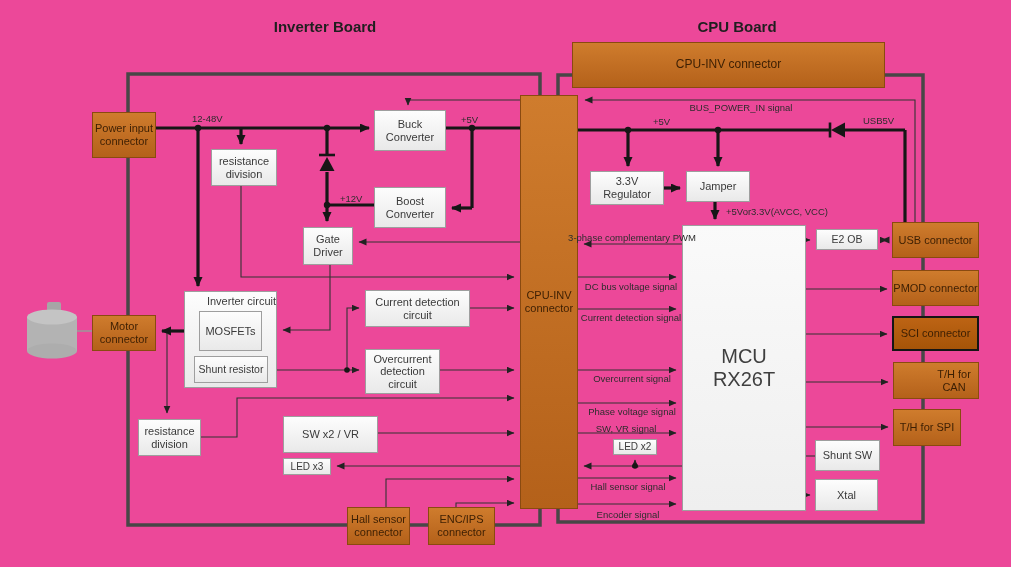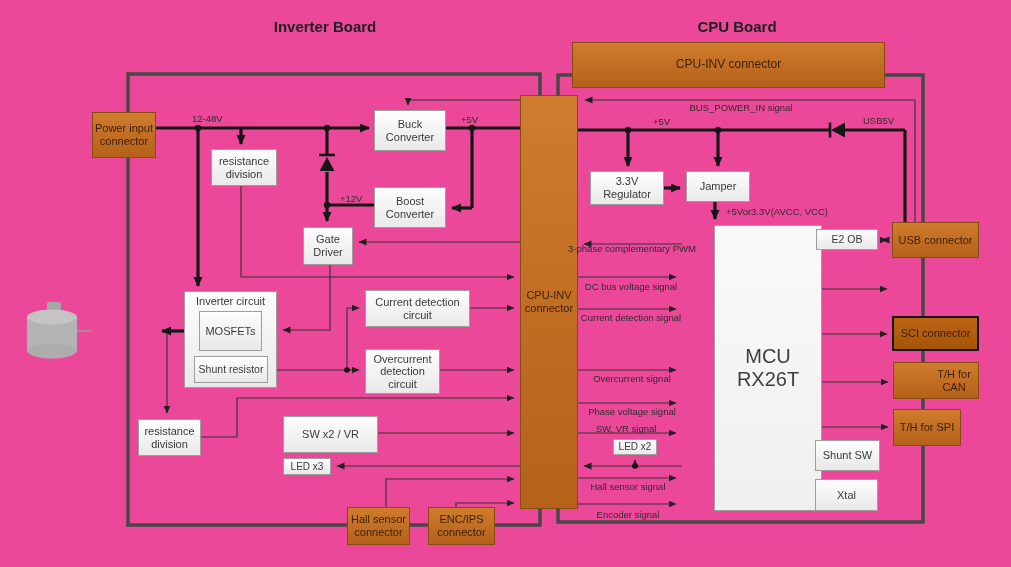--- a/index.html
+++ b/index.html
@@ -12,21 +12,21 @@
         color:#3c1f03;font-size:11px;}
   .obox.dark{background:linear-gradient(#bd6414,#a55408);border:2px solid #151515;}
   .wbox{background:linear-gradient(#fdfdfd,#e9e9e9);border:1px solid #9e9e9e;
         color:#3a3a3a;font-size:11px;}
   .wbox.big{font-size:20px;color:#3f3f3f;background:linear-gradient(#fafafa,#efefef);}
   .pre{white-space:pre-line;}
   .title{position:absolute;z-index:2;transform:translateX(-50%);font-size:15px;
          font-weight:bold;color:#1f1f1f;white-space:nowrap;}
   .lbl{position:absolute;z-index:2;font-size:9.5px;color:#2d2d2d;white-space:nowrap;}
   .lblc{transform:translateX(-50%);text-align:center;}
-  .inv-circ-title{position:absolute;top:3px;left:0;right:0;text-align:center;font-size:11px;}
+  .inv-circ-title{position:absolute;top:3px;left:0;right:0;text-align:right;font-size:11px;}
 </style>
 </head>
 <body>
 
 <div id="stage">
 
   <svg id="wires" width="1011" height="567" viewBox="0 0 1011 567">
     <defs>
       <marker id="ah" markerWidth="9" markerHeight="8" refX="7.5" refY="3.5" orient="auto" markerUnits="userSpaceOnUse">
         <path d="M0,0 L8,3.5 L0,7 Z" fill="#222"></path>
@@ -127,25 +127,27 @@
       <circle cx="167" cy="331" r="2.2"></circle>
         <circle cx="347" cy="370" r="2.8"></circle>
       <circle cx="635" cy="466" r="2.8"></circle>
     </g>
   </svg>
 
   <div class="title" style="left:325px;top:18px;">Inverter Board</div>
   <div class="title" style="left:737px;top:18px;">CPU Board</div>
 
   <div class="box obox" style="left:92px;top:112px;width:64px;height:46px;">Power input connector</div>
+  <div class="box obox" style="left:92px;top:315px;width:64px;height:36px;">Motor connector</div>
   <div class="box obox" style="left:520px;top:95px;width:58px;height:414px;">CPU-INV connector</div>
   <div class="box obox" style="left:572px;top:42px;width:313px;height:46px;font-size:12px;">CPU-INV connector</div>
   <div class="box obox" style="left:347px;top:507px;width:63px;height:38px;">Hall sensor connector</div>
   <div class="box obox" style="left:428px;top:507px;width:67px;height:38px;">ENC/IPS connector</div>
   <div class="box obox" style="left:892px;top:222px;width:87px;height:36px;">USB connector</div>
+  <div class="box obox" style="left:892px;top:270px;width:87px;height:36px;">PMOD connector</div>
   <div class="box obox dark" style="left:892px;top:316px;width:87px;height:35px;">SCI connector</div>
   <div class="box obox" style="left:893px;top:362px;width:86px;height:37px;padding-left:36px;">T/H for CAN</div>
   <div class="box obox" style="left:893px;top:409px;width:68px;height:37px;">T/H for SPI</div>
 
   <div class="box wbox" style="left:211px;top:149px;width:66px;height:37px;">resistance division</div>
   <div class="box wbox" style="left:374px;top:110px;width:72px;height:41px;">Buck Converter</div>
   <div class="box wbox" style="left:374px;top:187px;width:72px;height:41px;">Boost Converter</div>
   <div class="box wbox" style="left:303px;top:227px;width:50px;height:38px;text-align:center;">Gate Driver</div>
 
   <div class="box wbox" style="left:184px;top:291px;width:93px;height:97px;align-items:flex-start;">
@@ -155,36 +157,36 @@
   <div class="box wbox" style="left:194px;top:356px;width:74px;height:27px;font-size:10.5px;">Shunt resistor</div>
 
   <div class="box wbox" style="left:365px;top:290px;width:105px;height:37px;">Current detection circuit</div>
   <div class="box wbox" style="left:365px;top:349px;width:75px;height:45px;">Overcurrent detection circuit</div>
   <div class="box wbox" style="left:138px;top:419px;width:63px;height:37px;">resistance division</div>
   <div class="box wbox" style="left:283px;top:416px;width:95px;height:37px;">SW x2 / VR</div>
   <div class="box wbox" style="left:283px;top:458px;width:48px;height:17px;font-size:10px;">LED x3</div>
 
   <div class="box wbox" style="left:590px;top:171px;width:74px;height:34px;">3.3V Regulator</div>
   <div class="box wbox" style="left:686px;top:171px;width:64px;height:31px;">Jamper</div>
-  <div class="box wbox big pre" style="left:682px;top:225px;width:108px;height:286px;margin-left:32px;">MCU
+  <div class="box wbox big pre" style="left:682px;top:225px;width:124px;height:286px;">MCU
 RX26T</div>
   <div class="box wbox" style="left:816px;top:229px;width:62px;height:21px;font-size:10.5px;">E2 OB</div>
   <div class="box wbox" style="left:613px;top:439px;width:44px;height:16px;font-size:10px;">LED x2</div>
   <div class="box wbox" style="left:815px;top:440px;width:65px;height:31px;">Shunt SW</div>
   <div class="box wbox" style="left:815px;top:479px;width:63px;height:32px;">Xtal</div>
 
   <div class="lbl" style="left:192px;top:113px;">12-48V</div>
   <div class="lbl" style="left:461px;top:114px;">+5V</div>
   <div class="lbl" style="left:340px;top:193px;">+12V</div>
   <div class="lbl" style="left:653px;top:116px;">+5V</div>
   <div class="lbl" style="left:863px;top:115px;">USB5V</div>
   <div class="lbl lblc" style="left:741px;top:102px;">BUS_POWER_IN signal</div>
   <div class="lbl" style="left:726px;top:206px;">+5Vor3.3V(AVCC, VCC)</div>
 
-  <div class="lbl lblc pre" style="left:632px;top:244px;line-height:1.15;">3-phase
+  <div class="lbl lblc pre" style="left:632px;top:233px;line-height:1.15;">3-phase
 complementary PWM</div>
   <div class="lbl lblc" style="left:631px;top:281px;">DC bus voltage signal</div>
   <div class="lbl lblc" style="left:631px;top:312px;">Current detection signal</div>
   <div class="lbl lblc" style="left:632px;top:373px;">Overcurrent signal</div>
   <div class="lbl lblc" style="left:632px;top:406px;">Phase voltage signal</div>
   <div class="lbl lblc" style="left:626px;top:423px;">SW, VR signal</div>
   <div class="lbl lblc" style="left:628px;top:481px;">Hall sensor signal</div>
   <div class="lbl lblc" style="left:628px;top:509px;">Encoder signal</div>
 
 </div>

